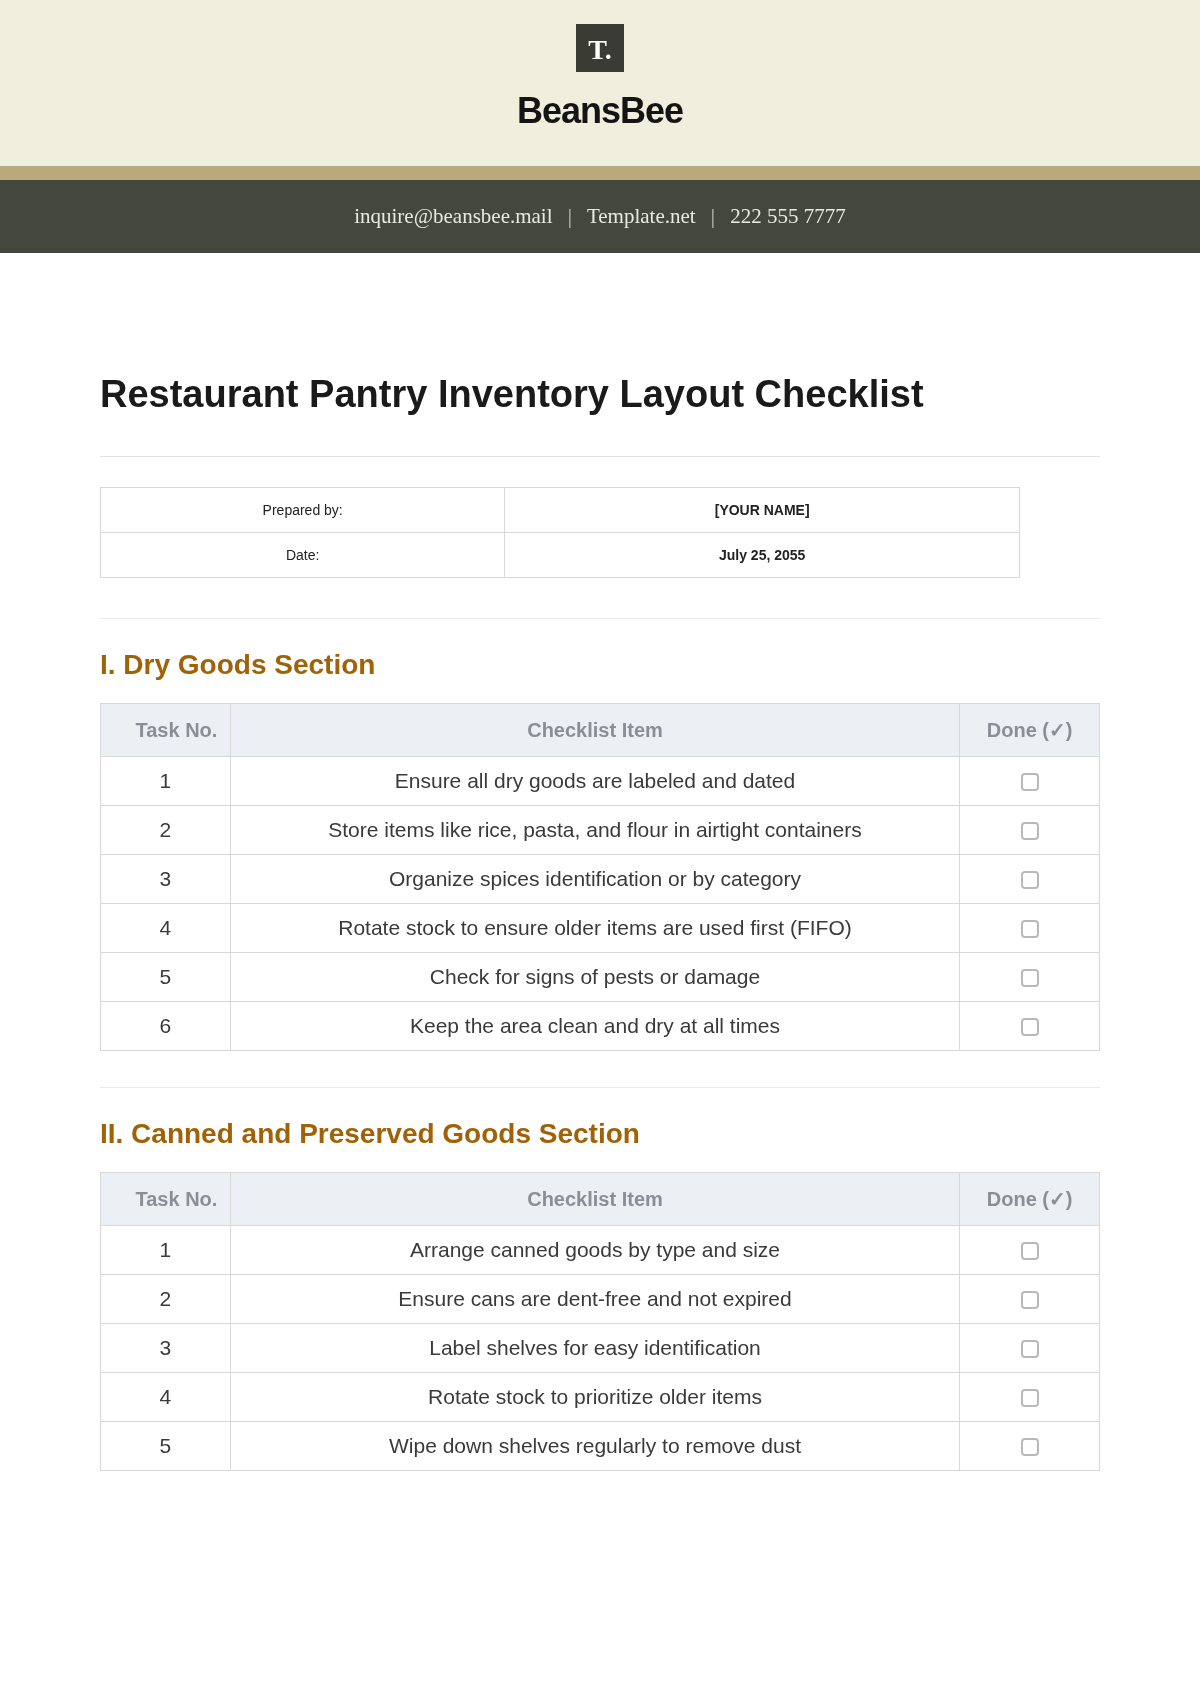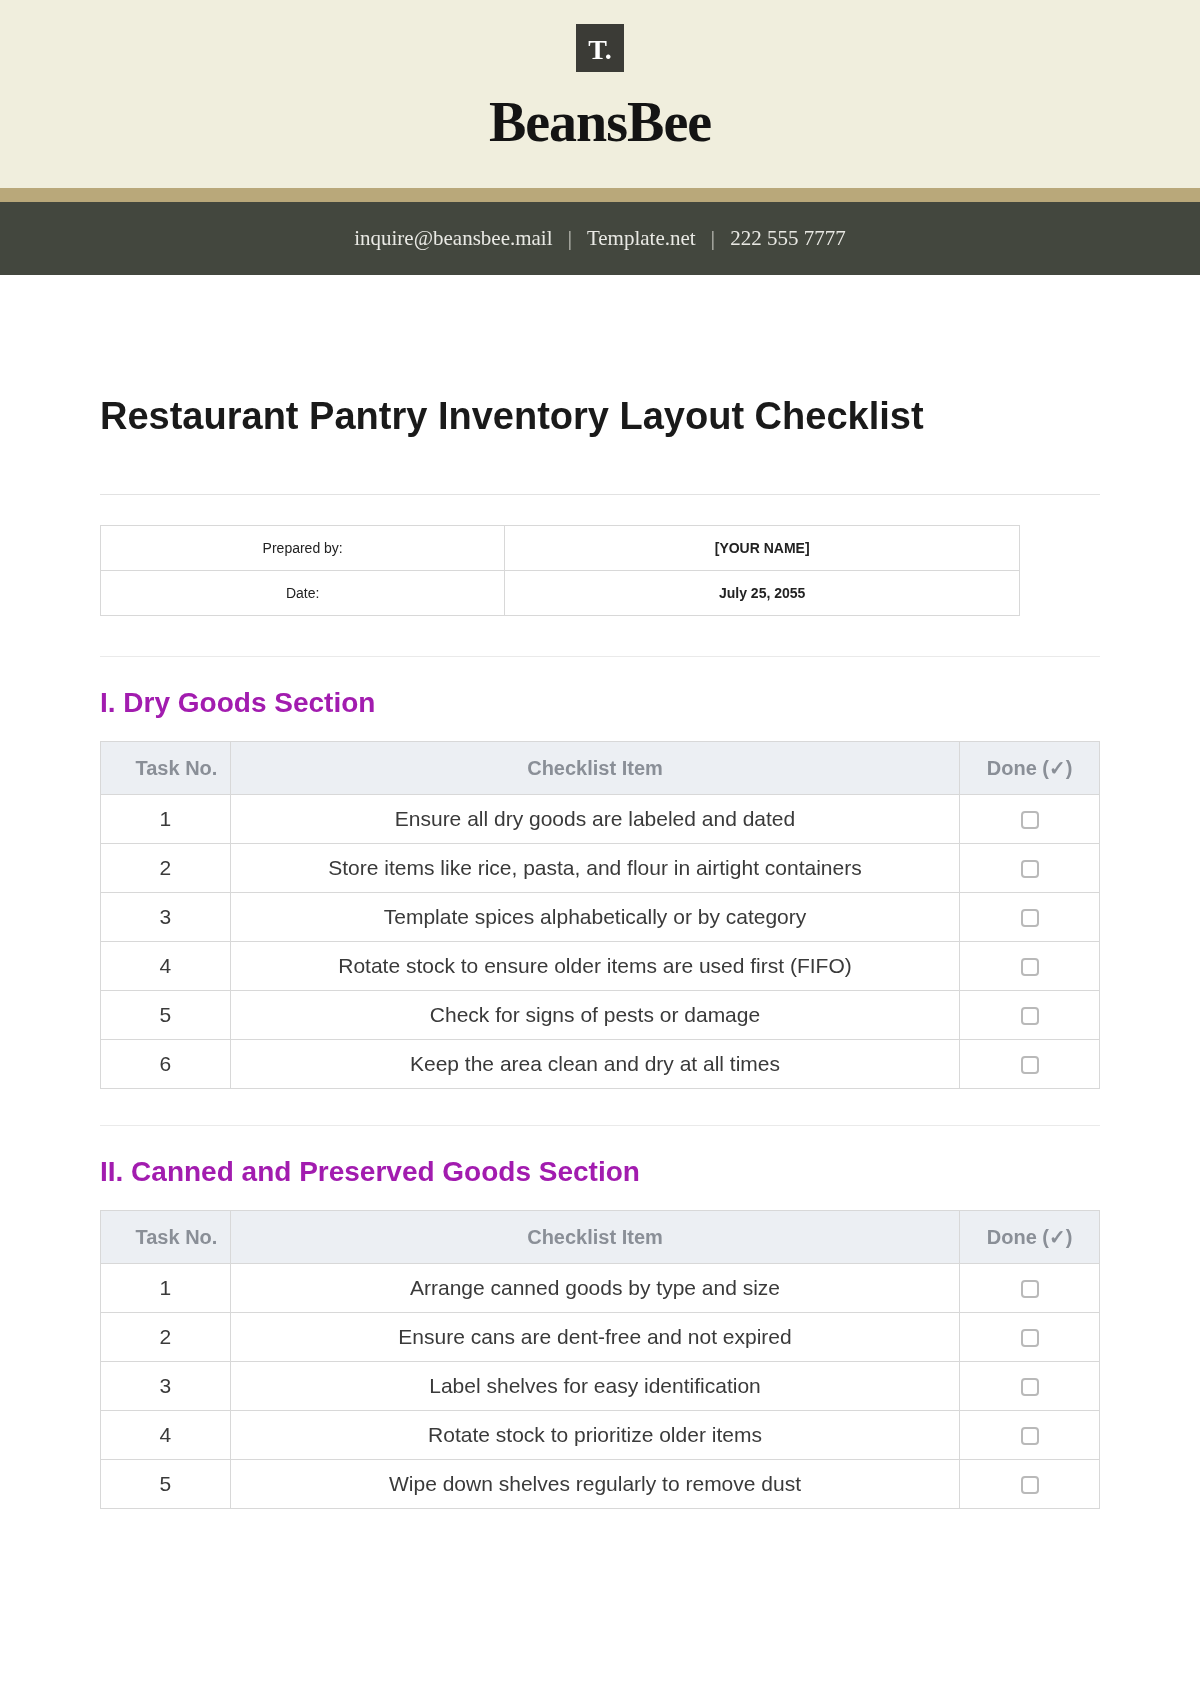--- a/index.html
+++ b/index.html
@@ -22,25 +22,25 @@
     color: #fff;
     font-weight: 900;
     font-size: 28px;
     line-height: 48px;
     position: relative;
     margin-bottom: 18px;
     font-family: Georgia, serif;
     border: 2px solid #3b3b36;
   }
   .brand {
-    font-size: 56px;
+    font-size: 36px;
     font-weight: 900;
     letter-spacing: -1px;
     color: #141414;
-    font-family: Liberation Serif, serif;
+    font-family: Liberation Sans, sans-serif;
   }
   .gold-strip {
     height: 14px;
     background: #b9a87a;
   }
   .contact-bar {
     background: #43473e;
     color: #e9e9e4;
     text-align: center;
     font-size: 21px;
@@ -51,21 +51,21 @@
     margin: 0 10px;
     color: #c8c8c0;
   }
   .content {
     padding: 60px 100px 40px 100px;
   }
   .doc-title {
     font-size: 38px;
     font-weight: 700;
     color: #1a1a1a;
-    margin: 60px 0 56px 0;
+    margin: 60px 0 40px 0;
   }
   .hr-light {
     border: none;
     border-top: 1px solid #e2e2e2;
     margin: 0 0 30px 0;
   }
   .meta-table {
     width: 92%;
     border-collapse: collapse;
     margin-bottom: 40px;
@@ -74,21 +74,21 @@
     border: 1px solid #d8d8d8;
     padding: 14px 20px;
     font-size: 14px;
     text-align: center;
   }
   .meta-table td.label { width: 44%; }
   .meta-table td.value { font-weight: 700; }
   .section-title {
     font-size: 28px;
     font-weight: 700;
-    color: #a21caf;
+    color: #a16207;
     margin: 30px 0 22px 0;
   }
   .check-table {
     width: 100%;
     border-collapse: collapse;
     margin-bottom: 36px;
   }
   .check-table thead th {
     background: #eceff3;
     color: #8a8f97;
@@ -175,21 +175,21 @@
             <td>Ensure all dry goods are labeled and dated</td>
             <td><span class="fake-check"></span></td>
           </tr>
           <tr>
             <td>2</td>
             <td>Store items like rice, pasta, and flour in airtight containers</td>
             <td><span class="fake-check"></span></td>
           </tr>
           <tr>
             <td>3</td>
-            <td>Template spices alphabetically or by category</td>
+            <td>Organize spices identification or by category</td>
             <td><span class="fake-check"></span></td>
           </tr>
           <tr>
             <td>4</td>
             <td>Rotate stock to ensure older items are used first (FIFO)</td>
             <td><span class="fake-check"></span></td>
           </tr>
           <tr>
             <td>5</td>
             <td>Check for signs of pests or damage</td>

